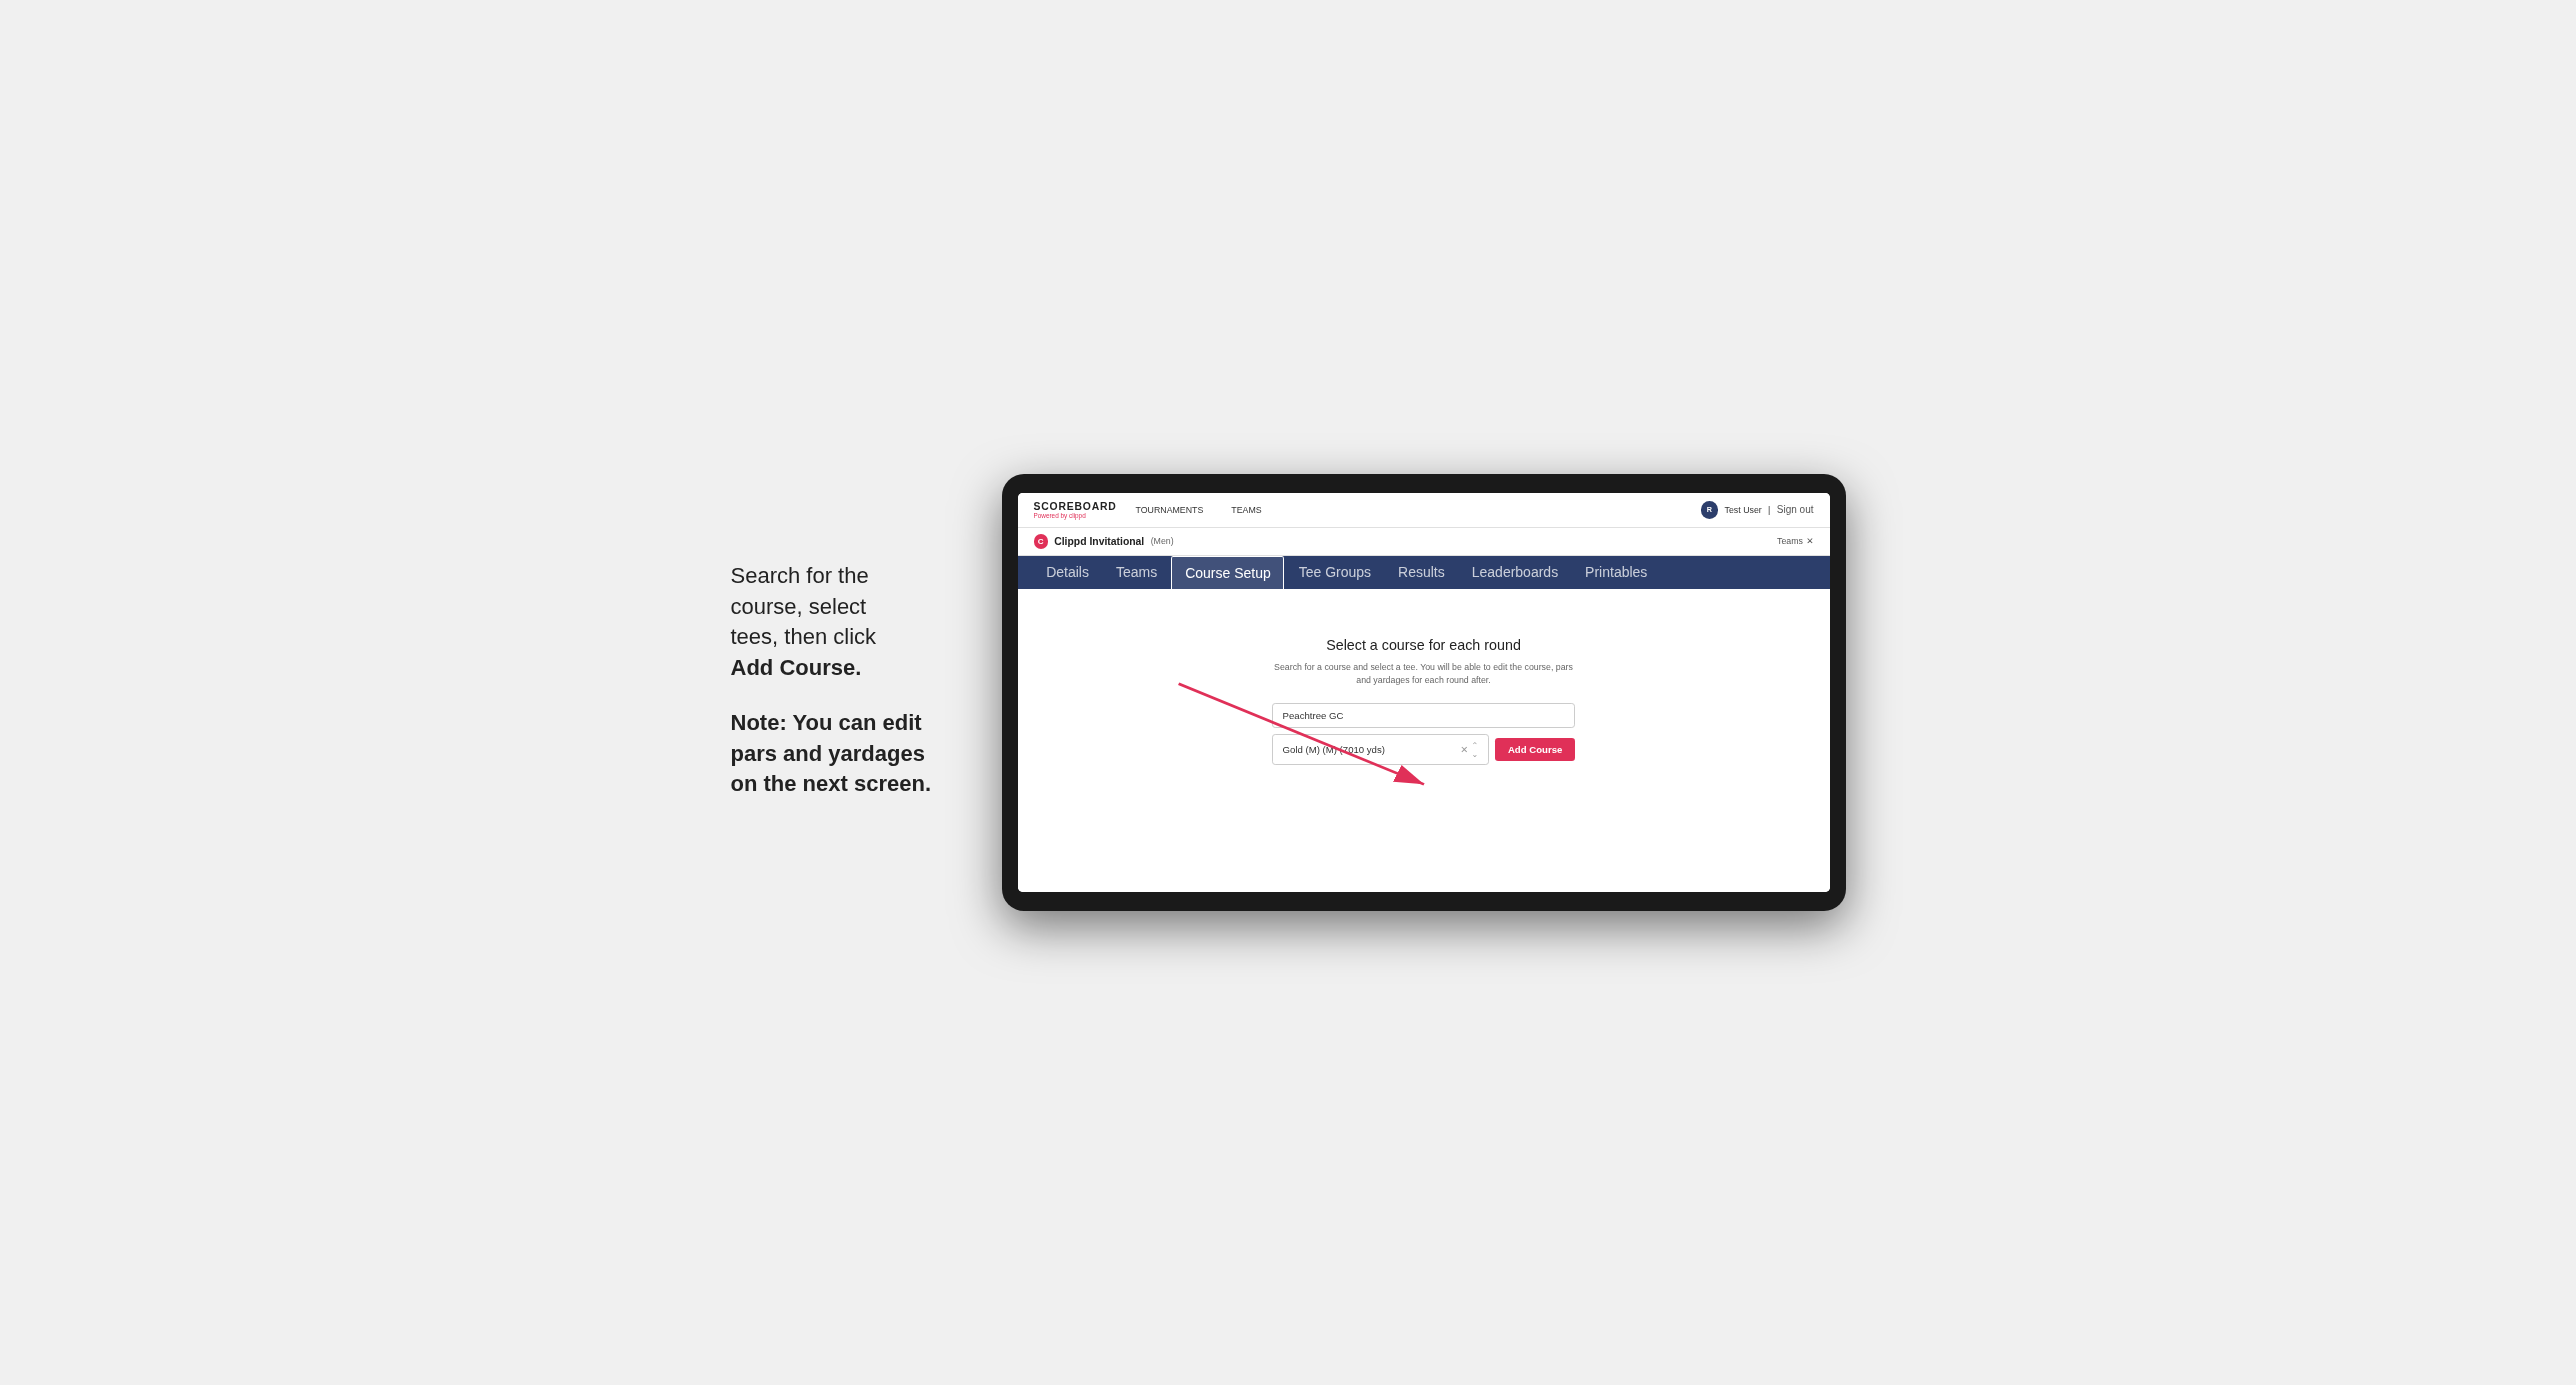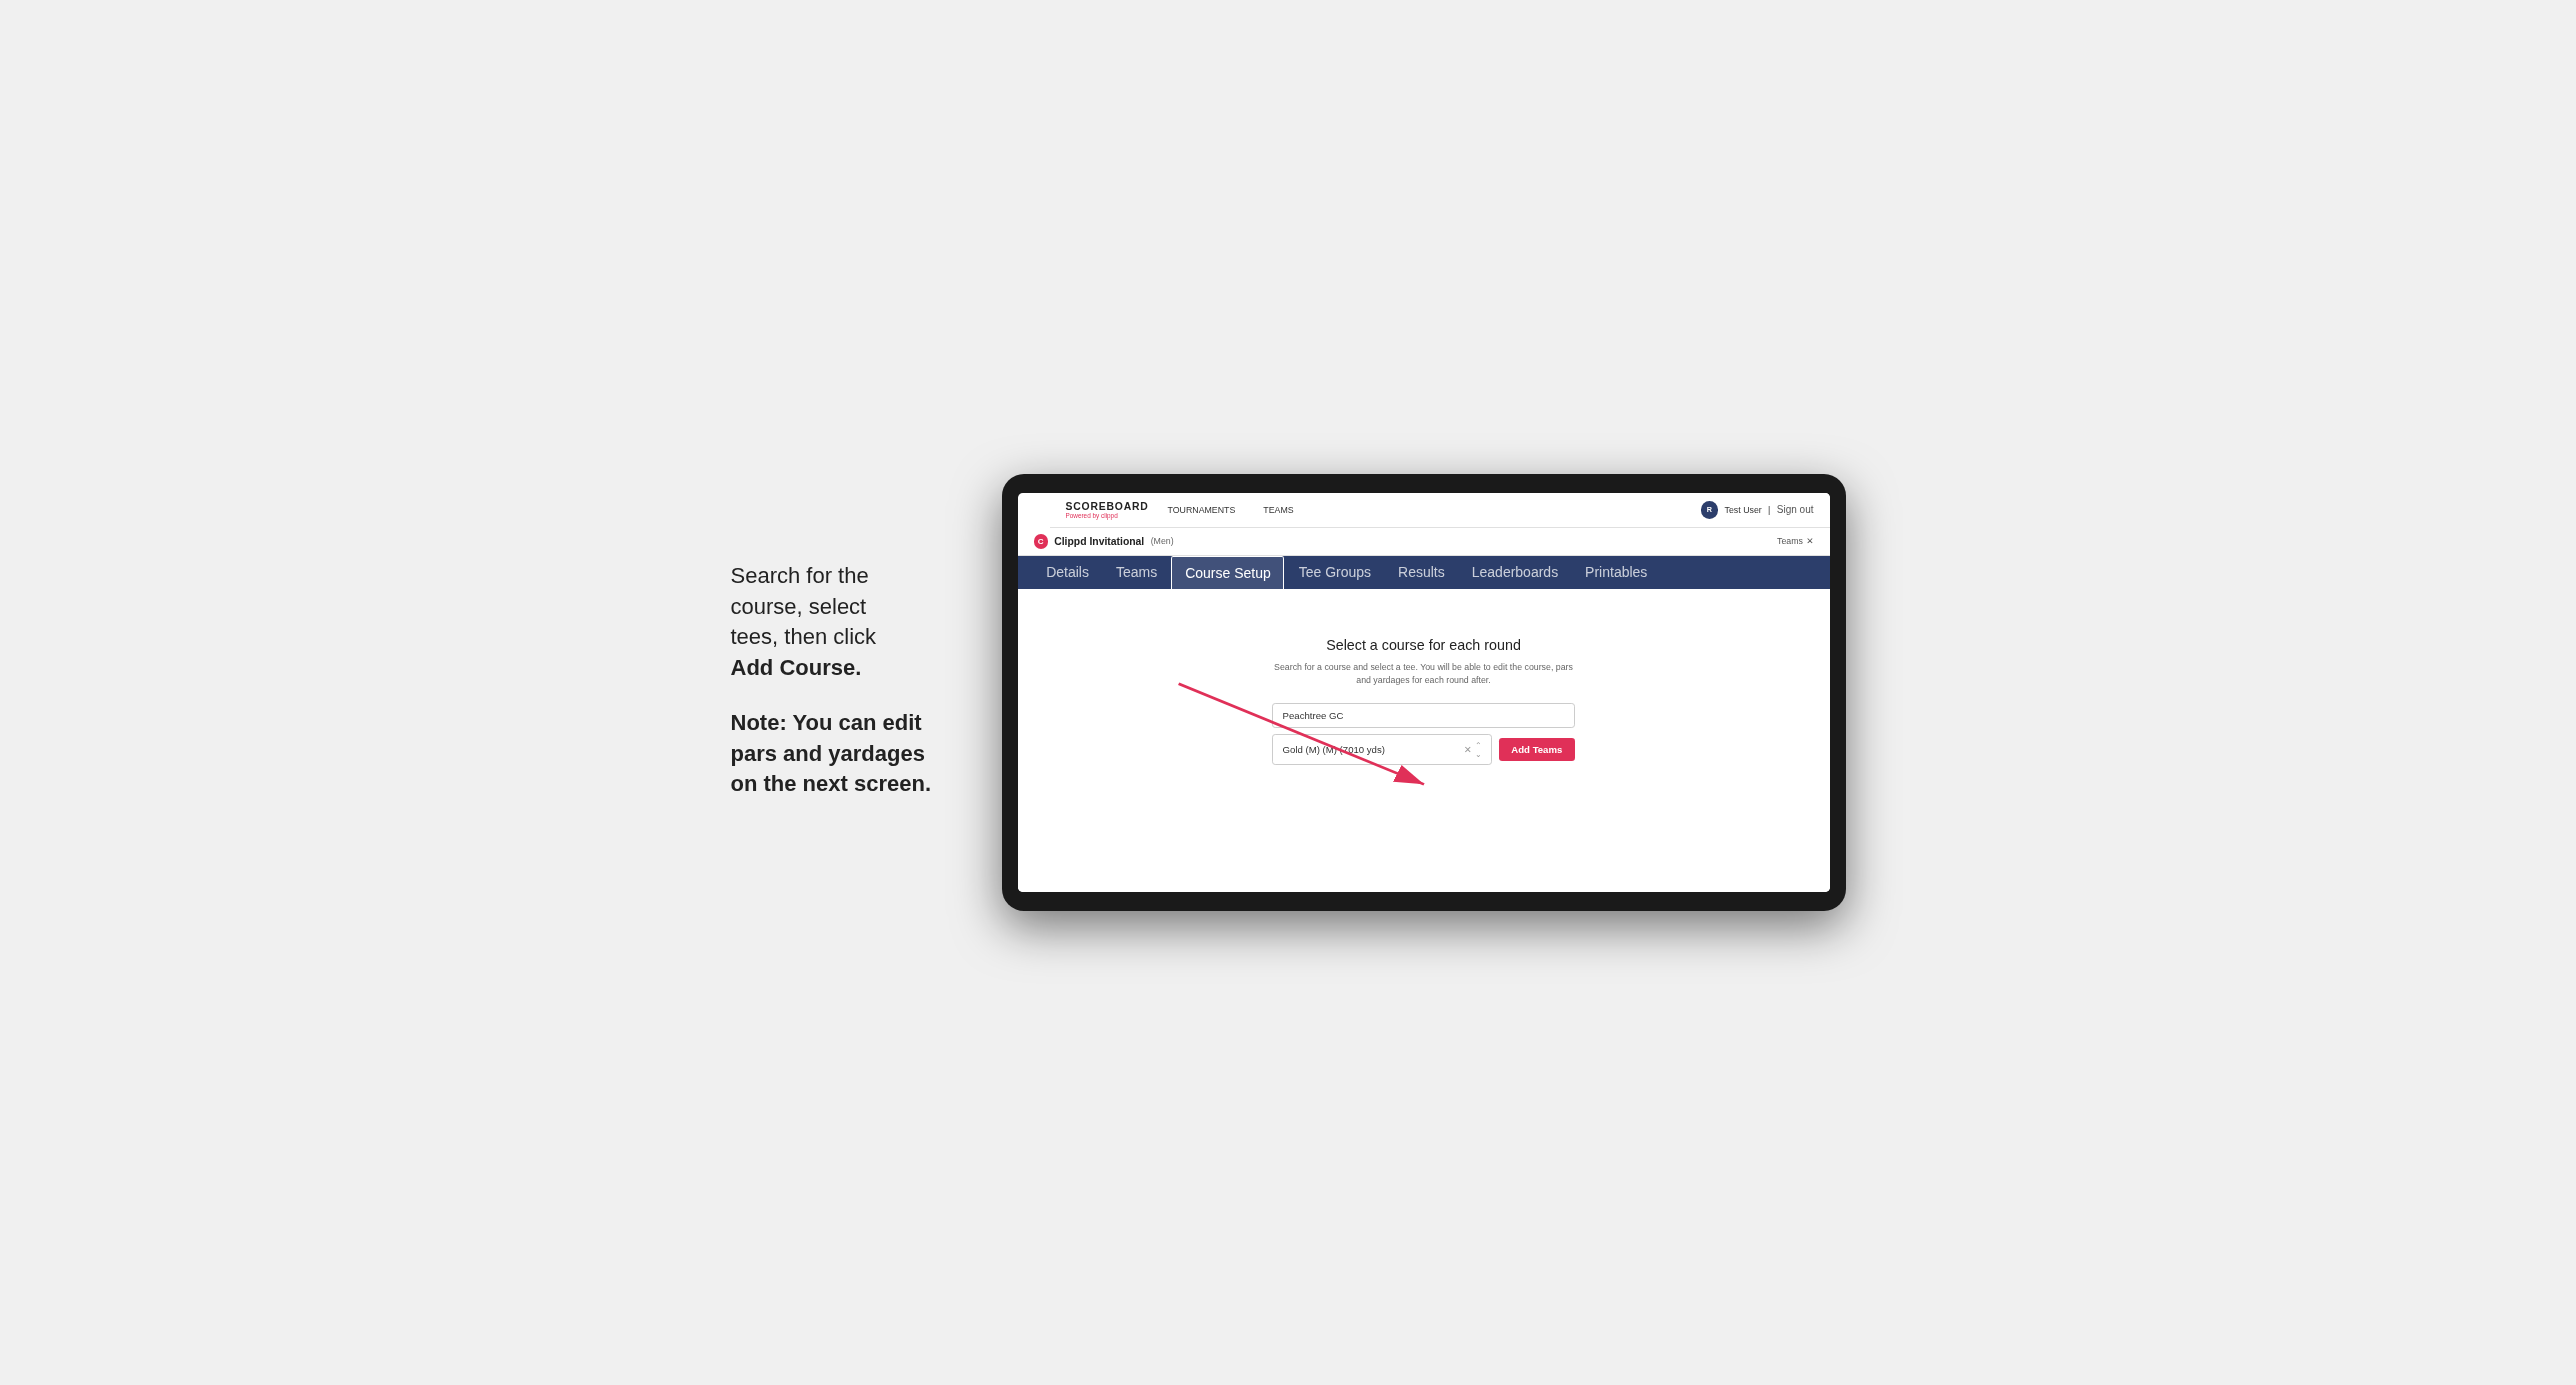--- a/index.html
+++ b/index.html
@@ -64,21 +64,20 @@
 
     
     .navbar {
       background: #fff;
       border-bottom: 0.8px solid #e0e0e0;
       display: flex;
       align-items: center;
       justify-content: space-between;
       padding: 4.8px 16px;
       height: 35px;
-      margin-left: 32px;
     }
 
     .navbar-left {
       display: flex;
       align-items: center;
       gap: 19px;
     }
 
     .logo-area {
       display: flex;
@@ -378,21 +377,21 @@
           <input class="course-search-input" type="text" value="Peachtree GC" placeholder="Search for a course..." style="">
 
           <div class="tee-selector-row">
             <div class="tee-select-wrapper">
               <span>Gold (M) (M) (7010 yds)</span>
               <div class="tee-select-controls">
                 <span class="tee-clear-btn">✕</span>
                 <span class="tee-arrow">⌃<br>⌄</span>
               </div>
             </div>
-            <button class="add-course-btn">Add Teams</button>
+            <button class="add-course-btn">Add Course</button>
           </div>
         </div>
       </div>
 
     </div>
   </div>
 </div>
 
 
 </body></html>

